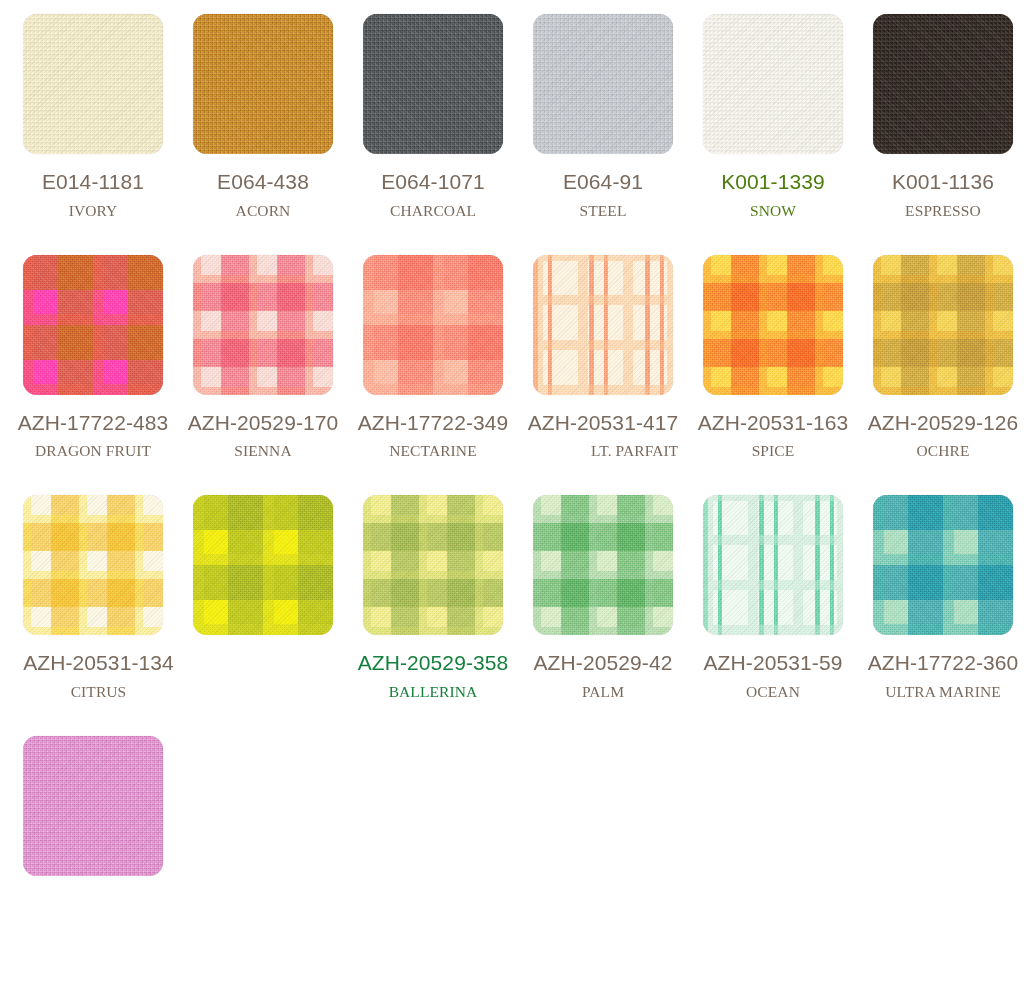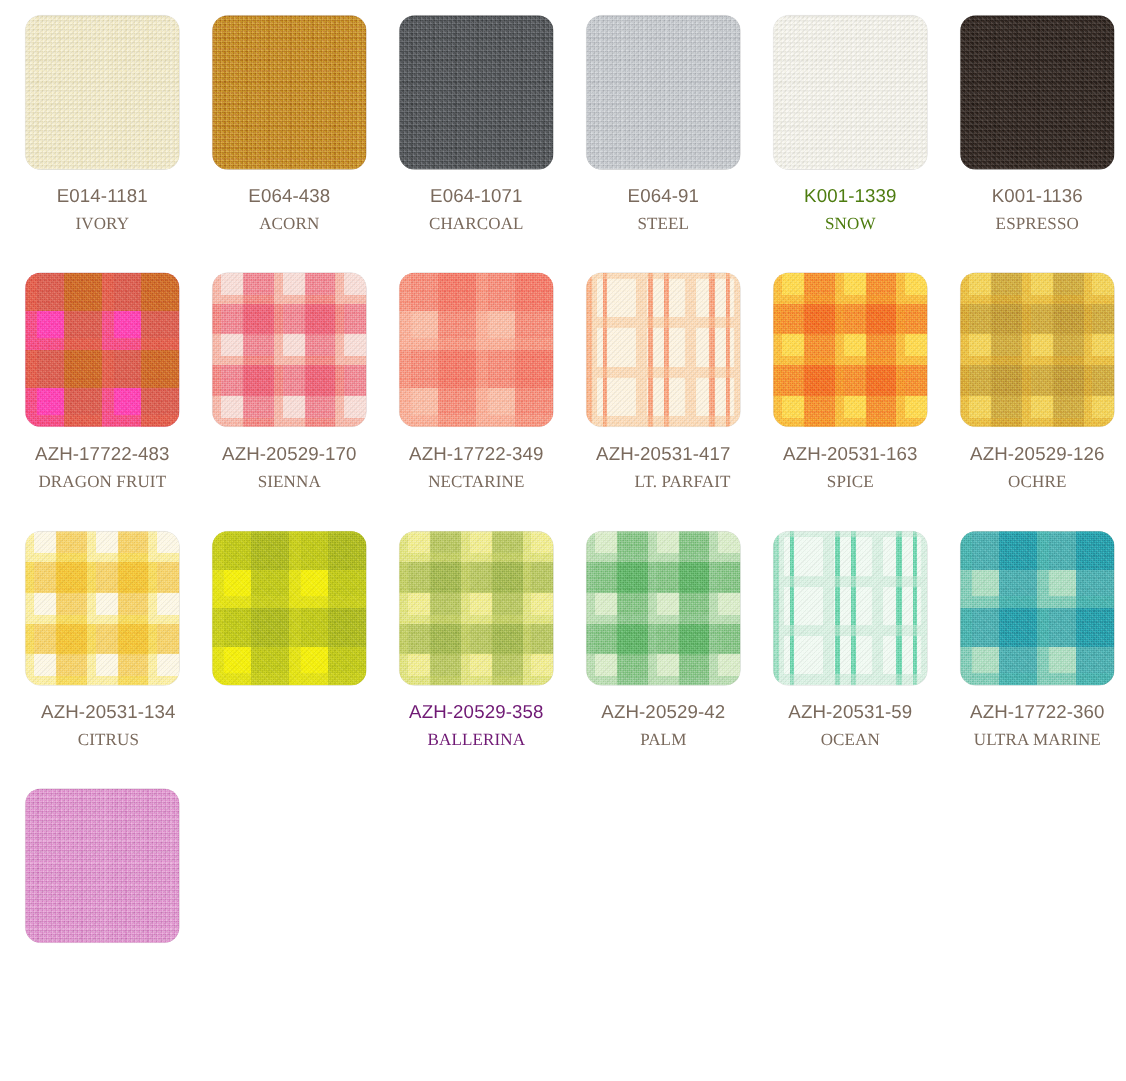--- a/index.html
+++ b/index.html
@@ -53,21 +53,21 @@
       repeating-linear-gradient(45deg,rgba(255,255,255,.10) 0 1px,transparent 1px 3px),
       repeating-linear-gradient(-45deg,rgba(0,0,0,.06) 0 1px,transparent 1px 3px);
     opacity:.8;
   }
   .labels{
     margin-top:12px;
     text-align:center;
     color:#7a6a5d;
     line-height:1.55;
   }
-  .sku{font-size:17px;letter-spacing:.1px;}
+  .sku{font-size:21px;letter-spacing:.1px;}
   .name{font-size:15.5px;letter-spacing:.1px;font-family:Liberation Serif, serif;}
 </style>
 </head>
 <body style="background: rgb(255, 255, 255);">
 
 <div id="grid">
     <div class="card">
       <div class="swatch">
         <div class="base" style="background: rgb(245, 237, 200);"></div>
         <div class="warp" style="background: repeating-linear-gradient(90deg, rgb(248, 242, 214) 0px, rgb(248, 242, 214) 2px, rgb(239, 230, 187) 2px, rgb(239, 230, 187) 4px); opacity: 0.55;"></div>
@@ -254,21 +254,21 @@
     </div>
     <div class="card">
       <div class="swatch">
         <div class="base" style="background: rgb(241, 237, 140);"></div>
         <div class="warp" style="background: repeating-linear-gradient(90deg, transparent 0px, transparent 28px, rgb(144, 171, 67) 28px, rgb(144, 171, 67) 56px); opacity: 0.62;"></div>
         <div class="weft" style="background: repeating-linear-gradient(0deg, transparent 0px, transparent 28px, rgb(144, 171, 67) 28px, rgb(144, 171, 67) 56px); opacity: 0.62;"></div>
         <div class="warp" style="background: repeating-linear-gradient(90deg, rgb(205, 215, 101) 0px, rgb(205, 215, 101) 8px, transparent 8px, transparent 56px), repeating-linear-gradient(0deg, rgb(205, 215, 101) 0px, rgb(205, 215, 101) 8px, transparent 8px, transparent 56px); opacity: 0.45;"></div>
         <div class="weave"></div>
         <div class="noise"></div>
       </div>
-      <div class="labels" style="color: #701a75;">
+      <div class="labels" style="color: #15803d;">
         <div class="sku">AZH-20529-358</div>
         <div class="name">BALLERINA</div>
       </div>
     </div>
     <div class="card">
       <div class="swatch">
         <div class="base" style="background: rgb(216, 236, 198);"></div>
         <div class="warp" style="background: repeating-linear-gradient(90deg, transparent 0px, transparent 28px, rgb(70, 165, 81) 28px, rgb(70, 165, 81) 56px); opacity: 0.62;"></div>
         <div class="weft" style="background: repeating-linear-gradient(0deg, transparent 0px, transparent 28px, rgb(70, 165, 81) 28px, rgb(70, 165, 81) 56px); opacity: 0.62;"></div>
         <div class="warp" style="background: repeating-linear-gradient(90deg, rgb(141, 200, 143) 0px, rgb(141, 200, 143) 8px, transparent 8px, transparent 56px), repeating-linear-gradient(0deg, rgb(141, 200, 143) 0px, rgb(141, 200, 143) 8px, transparent 8px, transparent 56px); opacity: 0.45;"></div>

